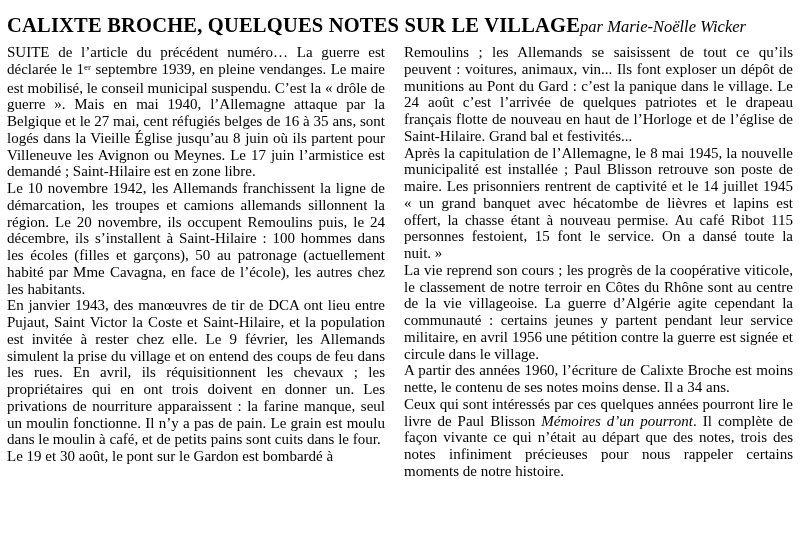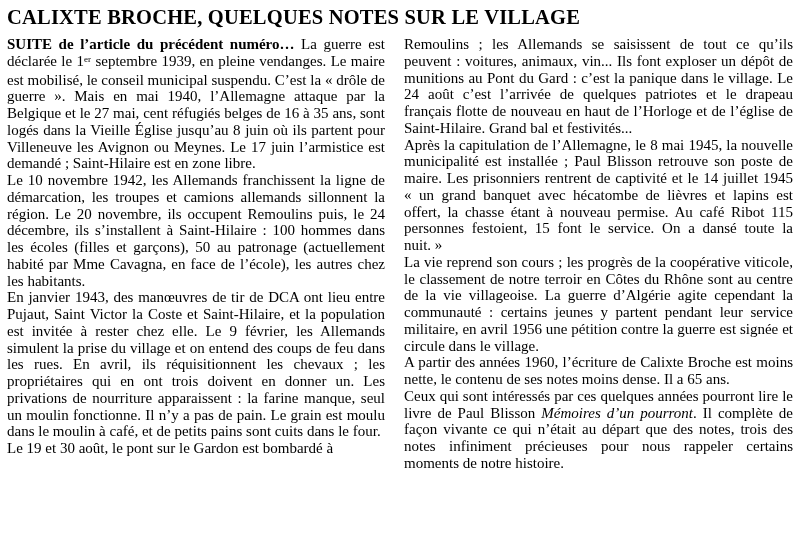--- a/index.html
+++ b/index.html
@@ -12,20 +12,21 @@
     color: #000000;
     font-family: "Liberation Serif", serif;
     overflow: hidden;
   }
   .masthead {
     display: flex;
     align-items: baseline;
     justify-content: flex-start;
     padding-right: 8px;
     white-space: nowrap;
+    margin-top: 8px;
   }
   .title {
     margin: 0;
     font-size: 20.5px;
     font-weight: bold;
     letter-spacing: 0.2px;
   }
   .byline {
     font-style: italic;
     font-size: 16.5px;
@@ -39,39 +40,40 @@
   .col-left  { width: 378px; }
   .col-right { width: 389px; }
   p.para {
     margin: 0;
     font-size: 15px;
     line-height: 16.75px;
     text-align: justify;
     hyphens: none;
   }
   .seg-normal { }
-  .seg-bold   { font-weight: bold; }
+  .seg-bold   { font-weight: normal; }
   .seg-italic { font-style: italic; }
   .seg-super  { font-size: 0.6em; position: relative; top: -0.45em; }
 </style>
 </head>
 <body>
 
 <div class="page">
   <header class="masthead">
     <h1 class="title">CALIXTE BROCHE, QUELQUES NOTES SUR LE VILLAGE</h1>
+    <span class="byline">par Marie-Noëlle Wicker</span>
   </header>
   <div class="columns">
     <div class="col col-left">
         <p class="para"><span class="seg-bold">SUITE de l’article du précédent numéro… </span><span class="seg-normal">La guerre est déclarée le 1</span><span class="seg-super">er</span><span class="seg-normal"> septembre 1939, en pleine vendanges. Le maire est mobilisé, le conseil municipal suspendu. C’est la «&nbsp;drôle de guerre&nbsp;». Mais en mai 1940, l’Allemagne attaque par la Belgique et le 27 mai, cent réfugiés belges de 16 à 35 ans, sont logés dans la Vieille Église jusqu’au 8 juin où ils partent pour Villeneuve les Avignon ou Meynes. Le 17 juin l’armistice est demandé&nbsp;; Saint-Hilaire est en zone libre.</span></p>
         <p class="para"><span class="seg-normal">Le 10 novembre 1942, les Allemands franchissent la ligne de démarcation, les troupes et camions allemands sillonnent la région. Le 20 novembre, ils occupent Remoulins puis, le 24 décembre, ils s’installent à Saint-Hilaire&nbsp;: 100 hommes dans les écoles (filles et garçons), 50 au patronage (actuellement habité par Mme Cavagna, en face de l’école), les autres chez les habitants.</span></p>
         <p class="para"><span class="seg-normal">En janvier 1943, des manœuvres de tir de DCA ont lieu entre Pujaut, Saint Victor la Coste et Saint-Hilaire, et la population est invitée à rester chez elle. Le 9 février, les Allemands simulent la prise du village et on entend des coups de feu dans les rues. En avril, ils réquisitionnent les chevaux&nbsp;; les propriétaires qui en ont trois doivent en donner un. Les privations de nourriture apparaissent&nbsp;: la farine manque, seul un moulin fonctionne. Il n’y a pas de pain. Le grain est moulu dans le moulin à café, et de petits pains sont cuits dans le four.</span></p>
         <p class="para"><span class="seg-normal">Le 19 et 30 août, le pont sur le Gardon est bombardé à</span></p>
       </div>
     <div class="col col-right">
         <p class="para"><span class="seg-normal">Remoulins&nbsp;; les Allemands se saisissent de tout ce qu’ils peuvent&nbsp;: voitures, animaux, vin... Ils font exploser un dépôt de munitions au Pont du Gard&nbsp;: c’est la panique dans le village. Le 24 août c’est l’arrivée de quelques patriotes et le drapeau français flotte de nouveau en haut de l’Horloge et de l’église de Saint-Hilaire. Grand bal et festivités...</span></p>
         <p class="para"><span class="seg-normal">Après la capitulation de l’Allemagne, le 8 mai 1945, la nouvelle municipalité est installée&nbsp;; Paul Blisson retrouve son poste de maire. Les prisonniers rentrent de captivité et le 14 juillet 1945 «&nbsp;un grand banquet avec hécatombe de lièvres et lapins est offert, la chasse étant à nouveau permise. Au café Ribot 115 personnes festoient, 15 font le service. On a dansé toute la nuit.&nbsp;»</span></p>
         <p class="para"><span class="seg-normal">La vie reprend son cours&nbsp;; les progrès de la coopérative viticole, le classement de notre terroir en Côtes du Rhône sont au centre de la vie villageoise. La guerre d’Algérie agite cependant la communauté&nbsp;: certains jeunes y partent pendant leur service militaire, en avril 1956 une pétition contre la guerre est signée et circule dans le village.</span></p>
-        <p class="para"><span class="seg-normal">A partir des années 1960, l’écriture de Calixte Broche est moins nette, le contenu de ses notes moins dense. Il a 65 ans.</span></p>
+        <p class="para"><span class="seg-normal">A partir des années 1960, l’écriture de Calixte Broche est moins nette, le contenu de ses notes moins dense. Il a 34 ans.</span></p>
         <p class="para"><span class="seg-normal">Ceux qui sont intéressés par ces quelques années pourront lire le livre de Paul Blisson </span><span class="seg-italic">Mémoires d’un pourront</span><span class="seg-normal">. Il complète de façon vivante ce qui n’était au départ que des notes, trois des notes infiniment précieuses pour nous rappeler certains moments de notre histoire.</span></p>
       </div>
   </div>
 </div>
 
 </body></html>

